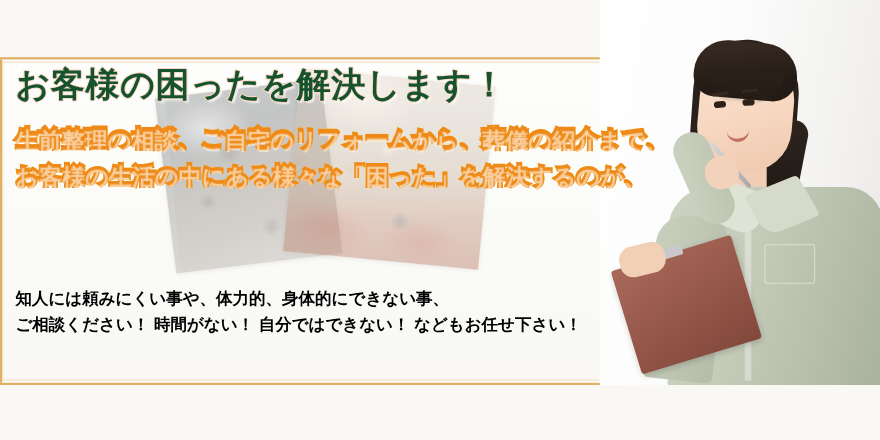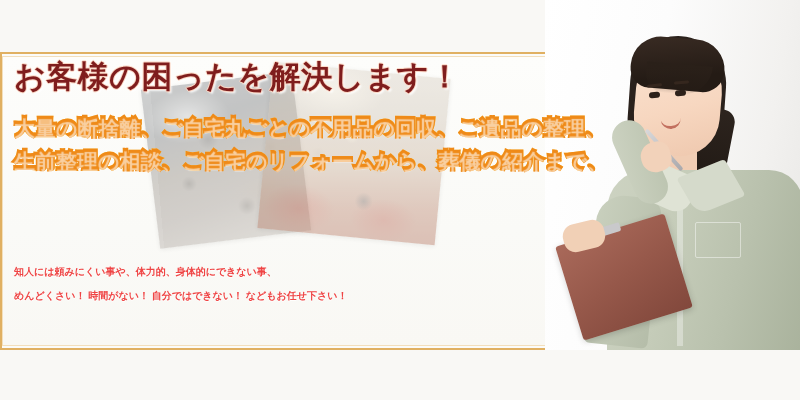--- a/index.html
+++ b/index.html
@@ -178,21 +178,21 @@
     position:absolute;left:18px;top:222px;width:42px;height:28px;
     background:#f1d0b6;border-radius:12px;transform:rotate(-14deg);
   }
 
   
   .txt{position:absolute;left:0;top:52px;width:800px;height:298px;}
 
   .headline{
     position:absolute;left:14px;top:4px;
     font-size:31px;font-weight:bold;letter-spacing:.5px;
-    color:#7f1d1d;
+    color:#14532d;
     text-shadow:
       1px 0 0 #fbd8c6,-1px 0 0 #fbd8c6,0 1px 0 #fbd8c6,0 -1px 0 #fbd8c6,
       2px 2px 2px rgba(255,255,255,.85);
     white-space:nowrap;
   }
 
   .orange-block{position:absolute;left:14px;top:58px;}
   .oline{
     font-size:21px;font-weight:bold;line-height:33px;
     color:#ffd34d;
@@ -201,22 +201,22 @@
     text-shadow:0 2px 1px rgba(255,255,255,.6);
     white-space:nowrap;
   }
   .oline .fill{
     background:linear-gradient(180deg,#fff6a8 0%,#ffd63f 45%,#ffb81a 100%);
     -webkit-background-clip:text;background-clip:text;color:transparent;
   }
 
   .green-block{position:absolute;left:14px;top:208px;}
   .gline{
-    font-size:10px;font-weight:bold;line-height:24px;
-    color:#ef4444;white-space:nowrap;
+    font-size:15px;font-weight:bold;line-height:24px;
+    color:#000000;white-space:nowrap;
     text-shadow:0 1px 0 rgba(255,255,255,.9);
   }
 </style>
 </head>
 <body>
 
 <div id="banner">
 
   <div class="frame">
     <div class="frame-inner"></div>
@@ -255,26 +255,26 @@
     <div class="p-clip"></div>
     <div class="p-hand-clip"></div>
   </div>
 
   <div class="txt">
 
     <div class="headline">お客様の困ったを解決します！</div>
 
     <div class="orange-block">
       <div class="oline">
-        <span class="fill">大量の断捨離、ご自宅丸ごとの不用品の回収、ご遺品の整理、</span>
+        <span class="fill">生前整理の相談、ご自宅のリフォームから、葬儀の紹介まで、</span>
       </div>
       <div class="oline">
-        <span class="fill">生前整理の相談、ご自宅のリフォームから、葬儀の紹介まで、</span>
+        <span class="fill">お客様の生活の中にある様々な「困った」を解決するのが、</span>
       </div>
     </div>
 
     <div class="green-block">
       <div class="gline">知人には頼みにくい事や、体力的、身体的にできない事、</div>
-      <div class="gline">めんどくさい！ 時間がない！ 自分ではできない！ などもお任せ下さい！</div>
+      <div class="gline">ご相談ください！ 時間がない！ 自分ではできない！ などもお任せ下さい！</div>
     </div>
 
   </div>
 </div>
 
 </body></html>

